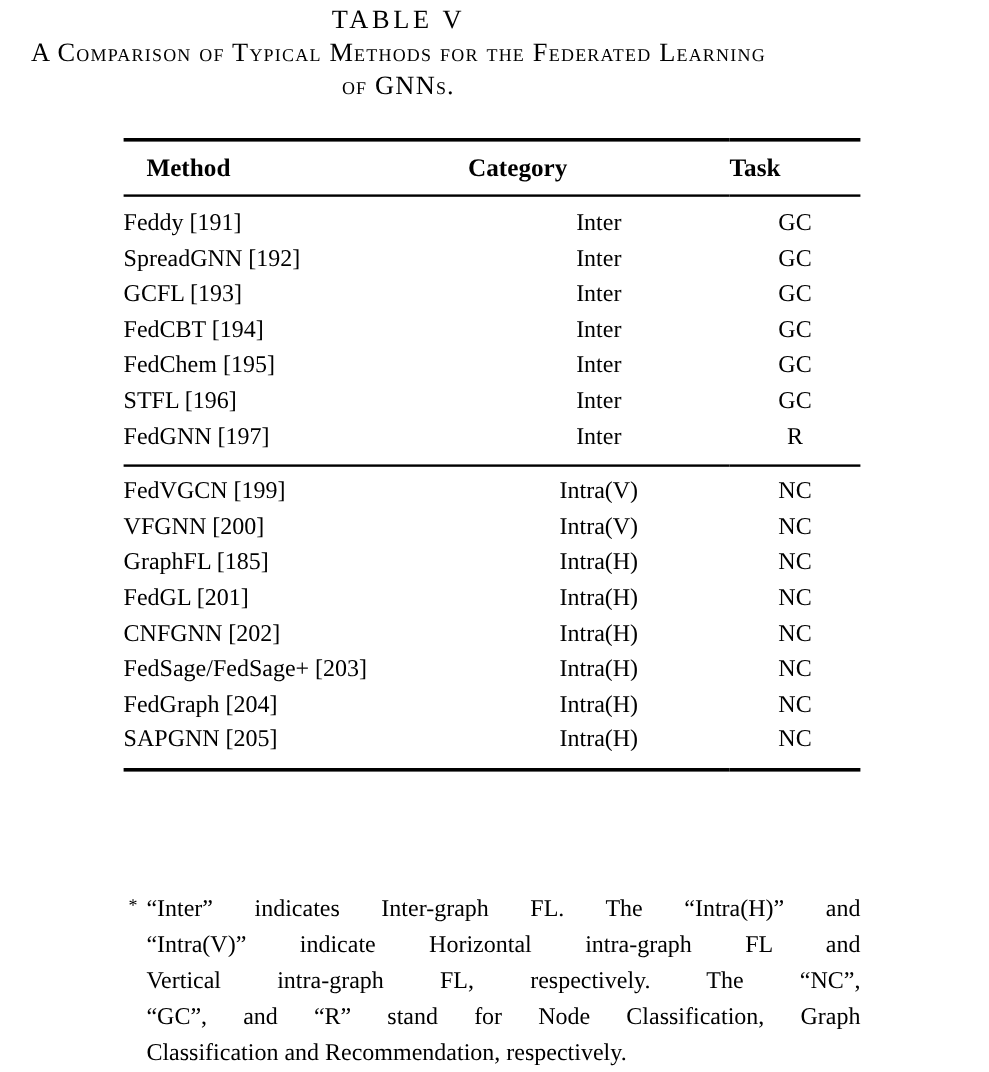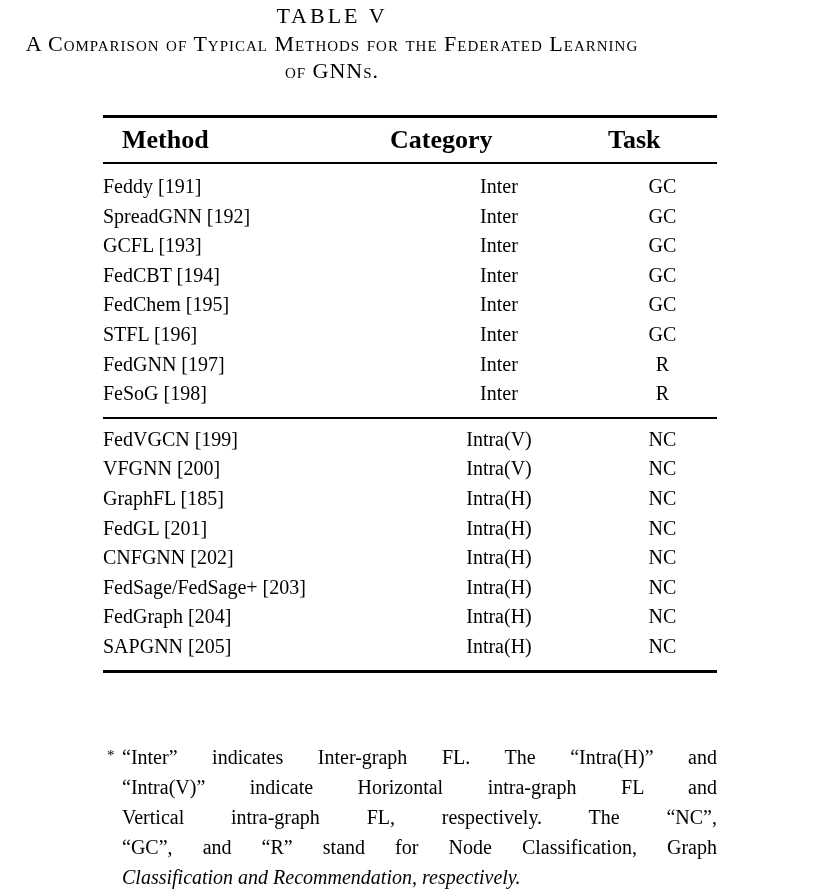--- a/index.html
+++ b/index.html
@@ -40,21 +40,21 @@
     border-top: 3px solid #000;
     border-bottom: 3px solid #000;
     font-size: 20px;
   }
   table.cmp col.c1 { width: 287px; }
   table.cmp col.c2 { width: 218px; }
   table.cmp col.c3 { width: 109px; }
 
   table.cmp thead th {
     height: 44px;
-    font-size: 26px;
+    font-size: 21px;
     font-weight: bold;
     padding: 0;
     border-bottom: 2px solid #000;
     vertical-align: middle;
   }
   table.cmp thead th.h-method { text-align: left; padding-left: 19px; }
   table.cmp thead th.h-center { text-align: left; }
 
   table.cmp td {
     padding: 0;
@@ -87,21 +87,20 @@
     left: 4px; top: -2px;
     font-size: 15px;
   }
   .fline {
     text-align: justify;
     text-align-last: justify;
   }
   .fline.last {
     text-align: right;
     text-align-last: left;
-    font-style: italic;
   }
 </style>
 </head>
 <body>
 
 <div class="caption">
   <div class="num">TABLE V</div>
   <div class="cap-line">A Comparison of Typical Methods for the Federated Learning</div>
   <div class="cap-line">of GNNs.</div>
 </div>
@@ -145,25 +144,20 @@
       <td class="c">Inter</td>
       <td class="c">GC</td>
     </tr>
     <tr>
       <td class="m">STFL [196]</td>
       <td class="c">Inter</td>
       <td class="c">GC</td>
     </tr>
     <tr>
       <td class="m">FedGNN [197]</td>
-      <td class="c">Inter</td>
-      <td class="c">R</td>
-    </tr>
-    <tr>
-      <td class="m">FeSoG [198]</td>
       <td class="c">Inter</td>
       <td class="c">R</td>
     </tr>
   </tbody>
   <tbody class="sec2">
     <tr>
       <td class="m">FedVGCN [199]</td>
       <td class="c">Intra(V)</td>
       <td class="c">NC</td>
     </tr>

